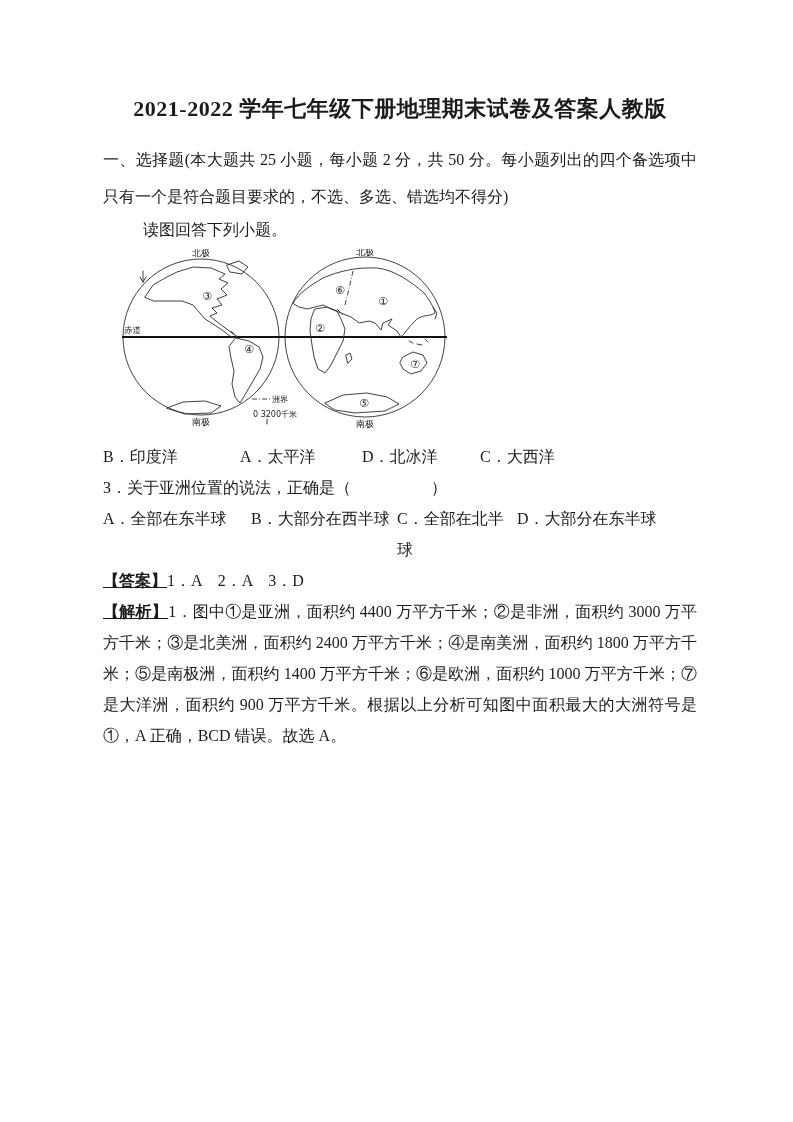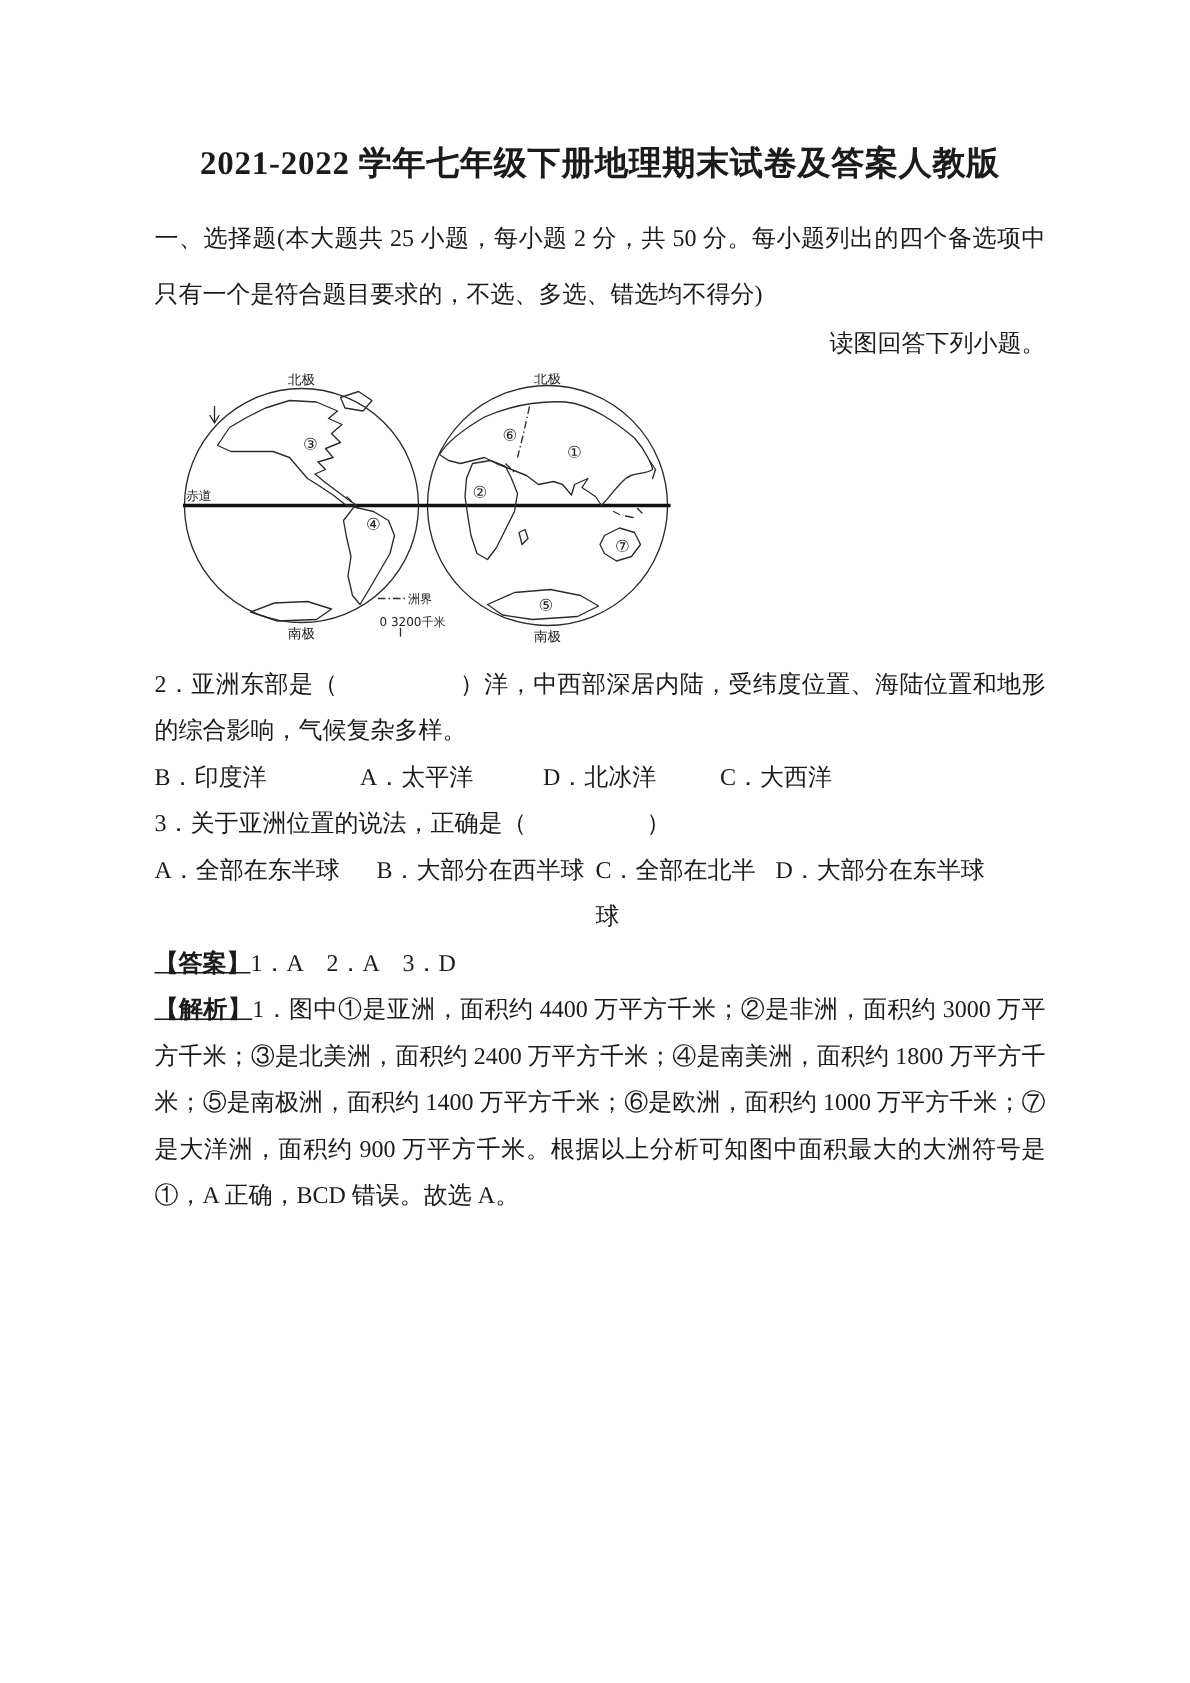--- a/index.html
+++ b/index.html
@@ -16,21 +16,21 @@
     position:absolute; left:103px; top:0; width:594px;
   }
   .doc-title {
     padding-top:93px;
     margin:0 0 16px 0;
     font-size:22px; line-height:32px;
     font-weight:bold;
     text-align:center;
     letter-spacing:0.5px;
   }
-  p { margin:0;text-align:right; }
+  p { margin:0; }
   .sec-heading { line-height:37px; text-align:justify; }
   .intro { line-height:30px; text-indent:2.5em; }
   .map-fig { position:relative; height:186px; margin:4px 0 6px 0; }
   .map-fig svg { position:absolute; left:10px; top:0; }
   .bodyline { line-height:31px; text-align:justify; }
   .opts4 {
     display:grid; line-height:31px;
     grid-template-columns:137px 122px 118px 1fr;
   }
   .opts4.wide { grid-template-columns:148px 146px 120px 1fr; }
@@ -92,21 +92,20 @@
 
         <line x1="139" y1="150" x2="157" y2="150" class="mapdash" stroke-width="1.4"></line>
         <text x="159" y="153" font-size="8" class="maptext">洲界</text>
         <text x="140" y="168" font-size="8" class="maptext">0  3200千米</text>
         <line x1="154" y1="170" x2="154" y2="175" class="mapline"></line>
       </svg>
     </div>
 
 
     <div>
-      <p class="bodyline">2．亚洲东部是（　　　　　）洋，中西部深居内陆，受纬度位置、海陆位置和地形的综合影响，气候复杂多样。</p>
       <div class="opts4">
         <span>B．印度洋</span>
         <span>A．太平洋</span>
         <span>D．北冰洋</span>
         <span>C．大西洋</span>
       </div>
     </div>
 
     <div>
       <p class="bodyline">3．关于亚洲位置的说法，正确是（　　　　　）</p>

